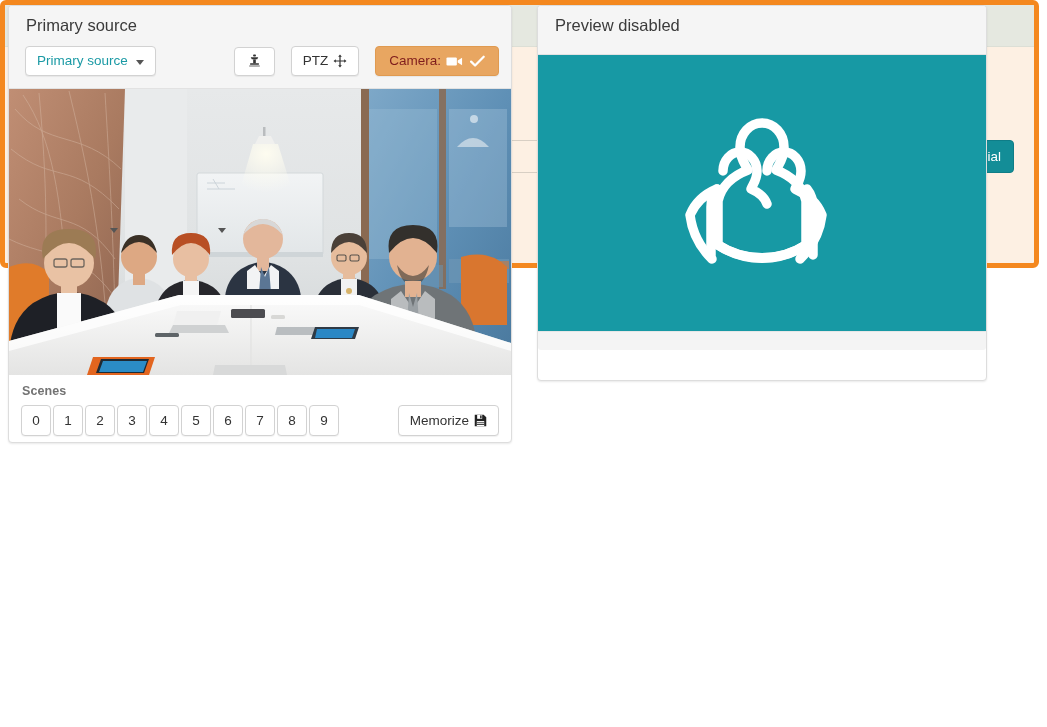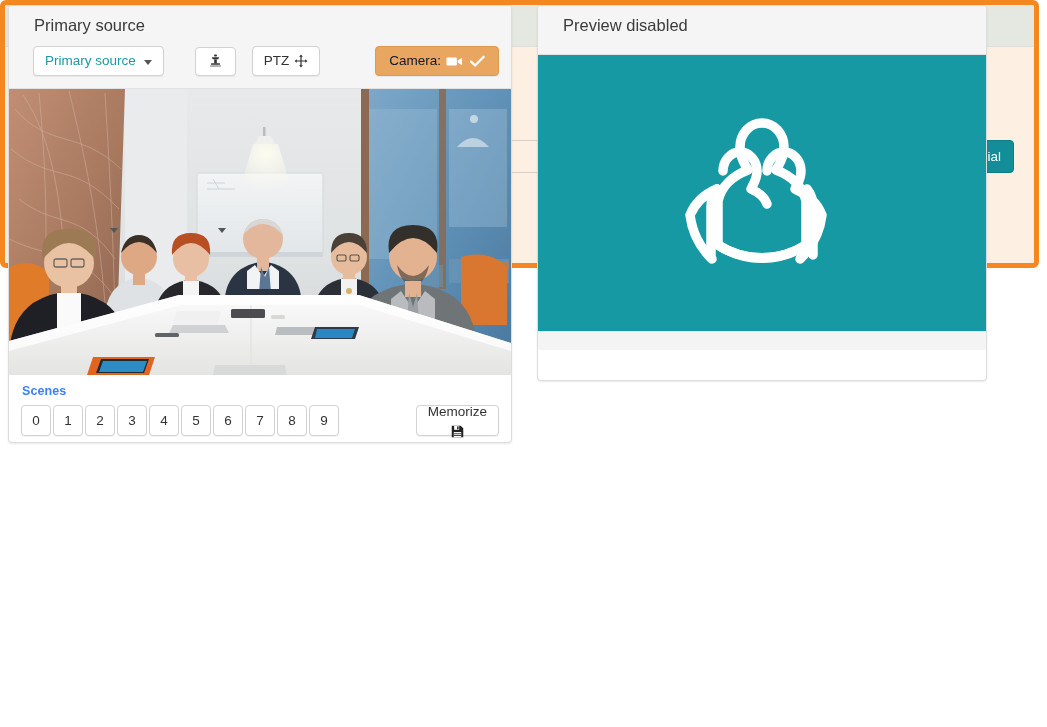--- a/index.html
+++ b/index.html
@@ -18,21 +18,21 @@
     position: absolute;
     background: #ffffff;
     border: 1px solid #dddddd;
     border-radius: 4px;
     box-shadow: 0 1px 2px rgba(0,0,0,0.09);
   }
   .panel-head {
     background: #f5f5f5;
     border-bottom: 1px solid #e2e2e2;
     border-radius: 3px 3px 0 0;
-    padding: 9px 12px 10px 24px;
+    padding: 9px 12px 10px 16px;
   }
   .panel-title {
     font-size: 16.5px;
     color: #3b3b3b;
     font-weight: 400;
     line-height: 20px;
     margin: 0 0 9px 1px;
   }
 
   
@@ -60,23 +60,22 @@
     border-left: 4.5px solid transparent;
     border-right: 4.5px solid transparent;
     border-top: 5px solid #555;
     margin-left: 3px;
     position: relative;
     top: 1px;
   }
   .btn-camera {
     background: #e8a661;
     border-color: #e09a50;
-    color: #0f172a;
+    color: #7f1d1d;
     padding: 6px 13px;
-    margin-left: 39px;
   }
 
   
   #leftPanel { left: 8px; top: 5px; width: 504px; height: 438px; }
   .src-row {
     display: flex;
     align-items: center;
     height: 34px;
   }
   .src-row .spacer { flex: 1 1 auto; }
@@ -87,40 +86,40 @@
     width: 100%;
     height: 286px;
     overflow: hidden;
     background: #2a2a2a;
   }
 
   .scenes-area { padding: 9px 12px 12px 12px; }
   .scenes-label {
     font-size: 12.5px;
     font-weight: bold;
-    color: #3b82f6;
+    color: #737373;
     margin: 0 0 7px 1px;
     letter-spacing: .1px;
   }
   .scenes-row { display: flex; align-items: center; }
   .scene-group { display: flex; }
   .scene-btn {
     width: 30px; height: 31px;
     background: #ffffff;
     border: 1px solid #d2d2d2;
     border-radius: 4px;
     margin-right: 2px;
     font-size: 13.5px;
     color: #333333;
     cursor: pointer;
     display: flex; align-items: center; justify-content: center;
     font-family: "Liberation Sans", sans-serif;
     box-shadow: 0 1px 1px rgba(0,0,0,0.05);
   }
-  .memorize-btn { margin-left: auto; height: 31px; flex-direction: column; }
+  .memorize-btn { margin-left: auto; height: 31px; }
 
   
   #rightPanel { left: 537px; top: 5px; width: 450px; height: 376px; }
   .preview-body {
     background: #1799a4;
     height: 276px;
     display: flex;
     align-items: center;
     justify-content: center;
   }

